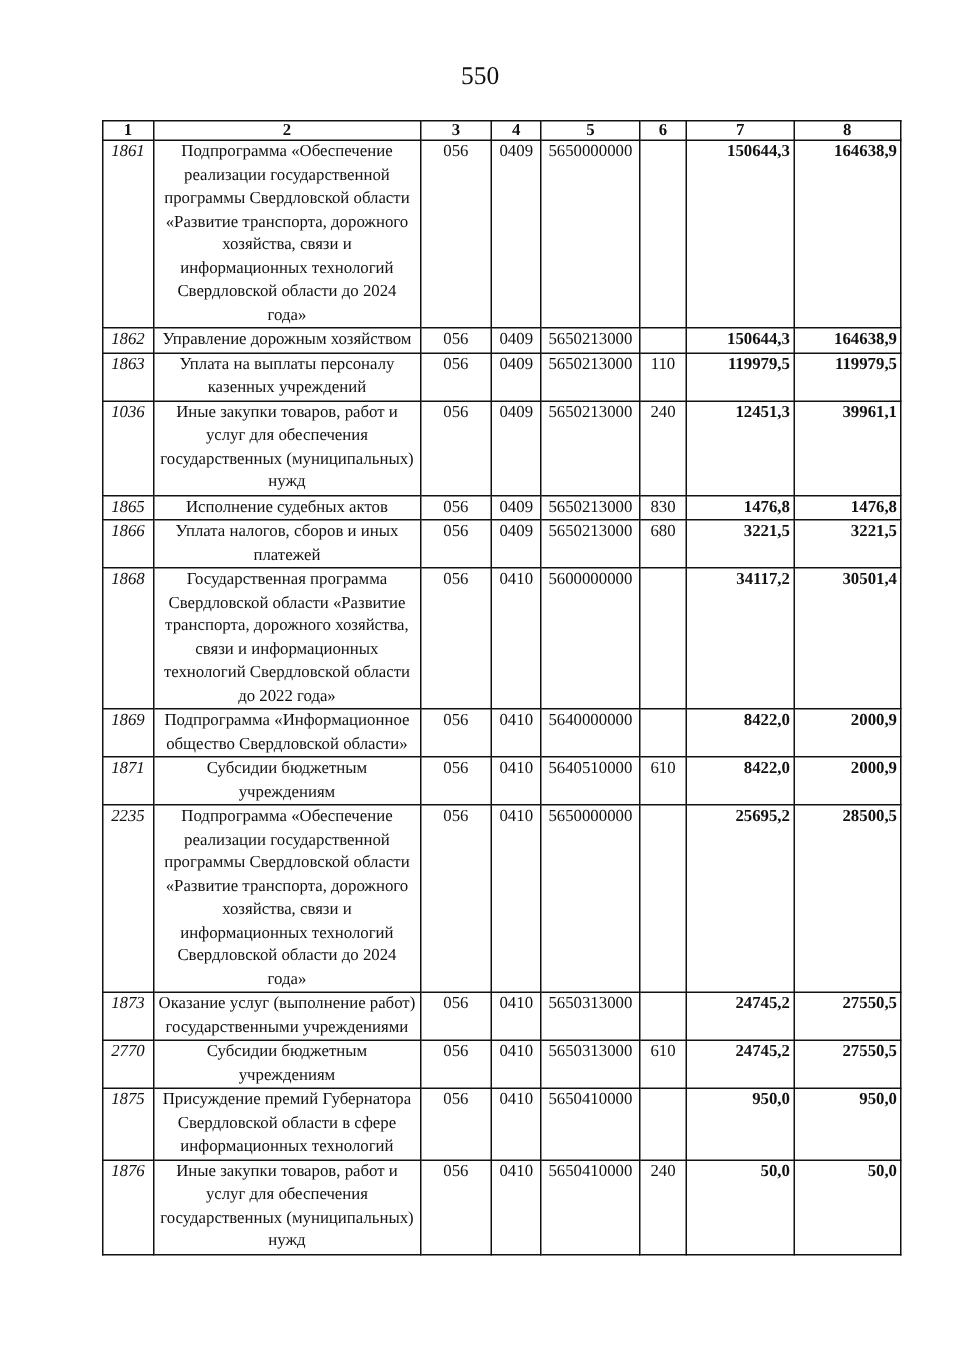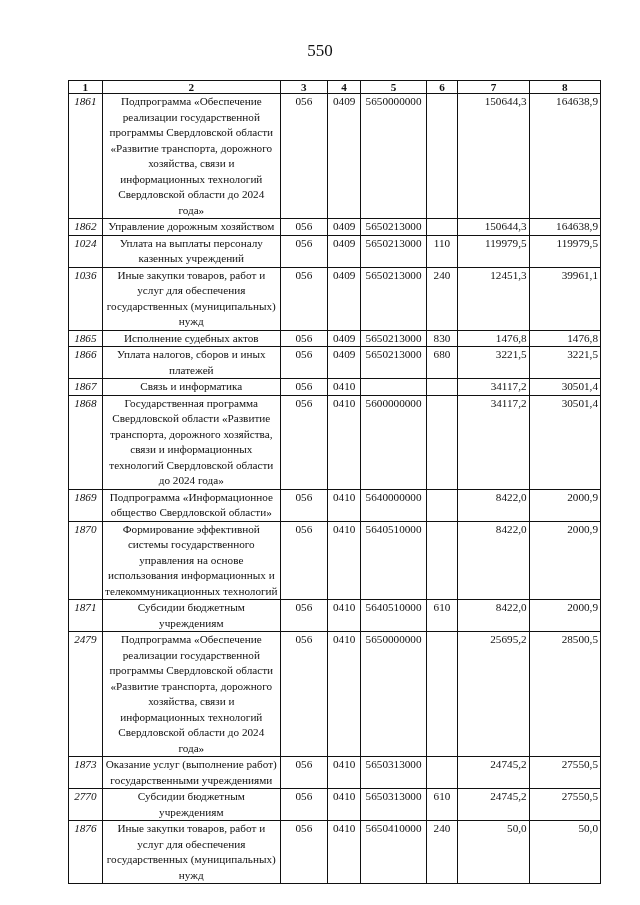--- a/index.html
+++ b/index.html
@@ -8,21 +8,21 @@
   .page-number { position: absolute; top: 41px; left: 0; width: 640px; text-align: center;
                  font-size: 17px; }
   table.budget { position: absolute; left: 68px; top: 80px; border-collapse: collapse;
                  table-layout: fixed; width: 533px; font-size: 11.2px; line-height: 15.5px; }
   table.budget td, table.budget th { border: 1.5px solid #111; padding: 0 2px; vertical-align: top; }
   table.budget th { font-weight: bold; text-align: center; height: 12px; line-height: 12px; padding: 0; }
   td.c1 { text-align: center; font-style: italic; }
   td.c3, td.c4, td.c6 { text-align: center; }
   td.c5 { text-align: center; padding-left: 4px; }
   td.c2 { text-align: center; }
-  td.num { text-align: right; vertical-align: bottom; padding-right: 1px; }
+  td.num { text-align: right; vertical-align: bottom; padding-right: 1px; font-weight: bold; }
   col.w1 { width: 33px; } col.w2 { width: 175px; } col.w3 { width: 46px; }
   col.w4 { width: 33px; } col.w5 { width: 64px; } col.w6 { width: 31px; }
   col.w7 { width: 70px; } col.w8 { width: 70px; }
 </style>
 </head>
 <body>
 
 <div class="page-number">550</div>
 
 <table class="budget">
@@ -63,21 +63,21 @@
         <td class="c1">1862</td>
         <td class="c2">Управление дорожным хозяйством</td>
         <td class="c3">056</td>
         <td class="c4">0409</td>
         <td class="c5">5650213000</td>
         <td class="c6"></td>
         <td class="c7 num">150644,3</td>
         <td class="c8 num">164638,9</td>
       </tr>
       <tr>
-        <td class="c1">1024</td>
+        <td class="c1">1863</td>
         <td class="c2">Уплата на выплаты персоналу казенных учреждений</td>
         <td class="c3">056</td>
         <td class="c4">0409</td>
         <td class="c5">5650213000</td>
         <td class="c6">110</td>
         <td class="c7 num">119979,5</td>
         <td class="c8 num">119979,5</td>
       </tr>
       <tr>
         <td class="c1">1036</td>
@@ -103,71 +103,51 @@
         <td class="c1">1866</td>
         <td class="c2">Уплата налогов, сборов и иных платежей</td>
         <td class="c3">056</td>
         <td class="c4">0409</td>
         <td class="c5">5650213000</td>
         <td class="c6">680</td>
         <td class="c7 num">3221,5</td>
         <td class="c8 num">3221,5</td>
       </tr>
       <tr>
-        <td class="c1">1867</td>
-        <td class="c2">Связь и информатика</td>
-        <td class="c3">056</td>
-        <td class="c4">0410</td>
-        <td class="c5"></td>
-        <td class="c6"></td>
-        <td class="c7 num">34117,2</td>
-        <td class="c8 num">30501,4</td>
-      </tr>
-      <tr>
         <td class="c1">1868</td>
-        <td class="c2">Государственная программа Свердловской области «Развитие транспорта, дорожного хозяйства, связи и информационных технологий Свердловской области до 2024 года»</td>
+        <td class="c2">Государственная программа Свердловской области «Развитие транспорта, дорожного хозяйства, связи и информационных технологий Свердловской области до 2022 года»</td>
         <td class="c3">056</td>
         <td class="c4">0410</td>
         <td class="c5">5600000000</td>
         <td class="c6"></td>
         <td class="c7 num">34117,2</td>
         <td class="c8 num">30501,4</td>
       </tr>
       <tr>
         <td class="c1">1869</td>
         <td class="c2">Подпрограмма «Информационное общество Свердловской области»</td>
         <td class="c3">056</td>
         <td class="c4">0410</td>
         <td class="c5">5640000000</td>
         <td class="c6"></td>
         <td class="c7 num">8422,0</td>
         <td class="c8 num">2000,9</td>
       </tr>
       <tr>
-        <td class="c1">1870</td>
-        <td class="c2">Формирование эффективной системы государственного управления на основе использования информационных и телекоммуникационных технологий</td>
-        <td class="c3">056</td>
-        <td class="c4">0410</td>
-        <td class="c5">5640510000</td>
-        <td class="c6"></td>
-        <td class="c7 num">8422,0</td>
-        <td class="c8 num">2000,9</td>
-      </tr>
-      <tr>
         <td class="c1">1871</td>
         <td class="c2">Субсидии бюджетным учреждениям</td>
         <td class="c3">056</td>
         <td class="c4">0410</td>
         <td class="c5">5640510000</td>
         <td class="c6">610</td>
         <td class="c7 num">8422,0</td>
         <td class="c8 num">2000,9</td>
       </tr>
       <tr>
-        <td class="c1">2479</td>
+        <td class="c1">2235</td>
         <td class="c2">Подпрограмма «Обеспечение реализации государственной программы Свердловской области «Развитие транспорта, дорожного хозяйства, связи и информационных технологий Свердловской области до 2024 года»</td>
         <td class="c3">056</td>
         <td class="c4">0410</td>
         <td class="c5">5650000000</td>
         <td class="c6"></td>
         <td class="c7 num">25695,2</td>
         <td class="c8 num">28500,5</td>
       </tr>
       <tr>
         <td class="c1">1873</td>
@@ -183,20 +163,30 @@
         <td class="c1">2770</td>
         <td class="c2">Субсидии бюджетным учреждениям</td>
         <td class="c3">056</td>
         <td class="c4">0410</td>
         <td class="c5">5650313000</td>
         <td class="c6">610</td>
         <td class="c7 num">24745,2</td>
         <td class="c8 num">27550,5</td>
       </tr>
       <tr>
+        <td class="c1">1875</td>
+        <td class="c2">Присуждение премий Губернатора Свердловской области в сфере информационных технологий</td>
+        <td class="c3">056</td>
+        <td class="c4">0410</td>
+        <td class="c5">5650410000</td>
+        <td class="c6"></td>
+        <td class="c7 num">950,0</td>
+        <td class="c8 num">950,0</td>
+      </tr>
+      <tr>
         <td class="c1">1876</td>
         <td class="c2">Иные закупки товаров, работ и услуг для обеспечения государственных (муниципальных) нужд</td>
         <td class="c3">056</td>
         <td class="c4">0410</td>
         <td class="c5">5650410000</td>
         <td class="c6">240</td>
         <td class="c7 num">50,0</td>
         <td class="c8 num">50,0</td>
       </tr>
     </tbody>

